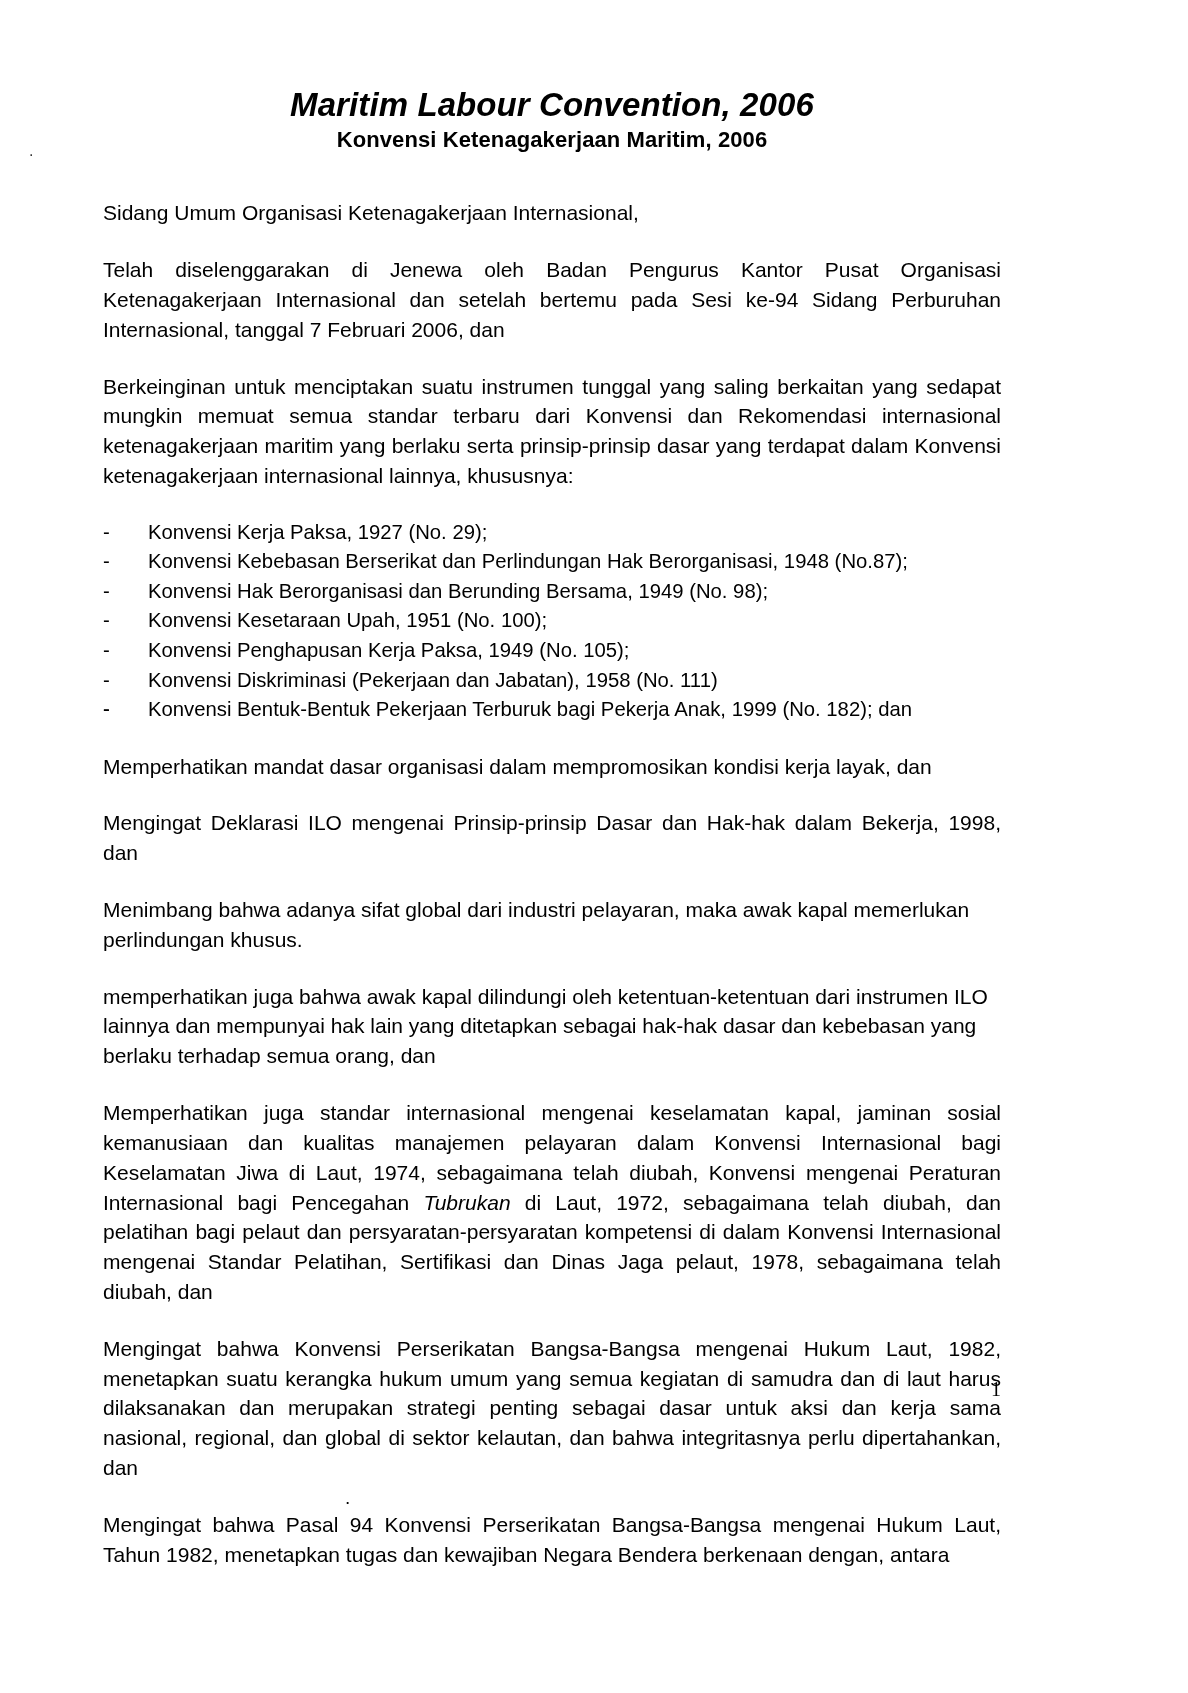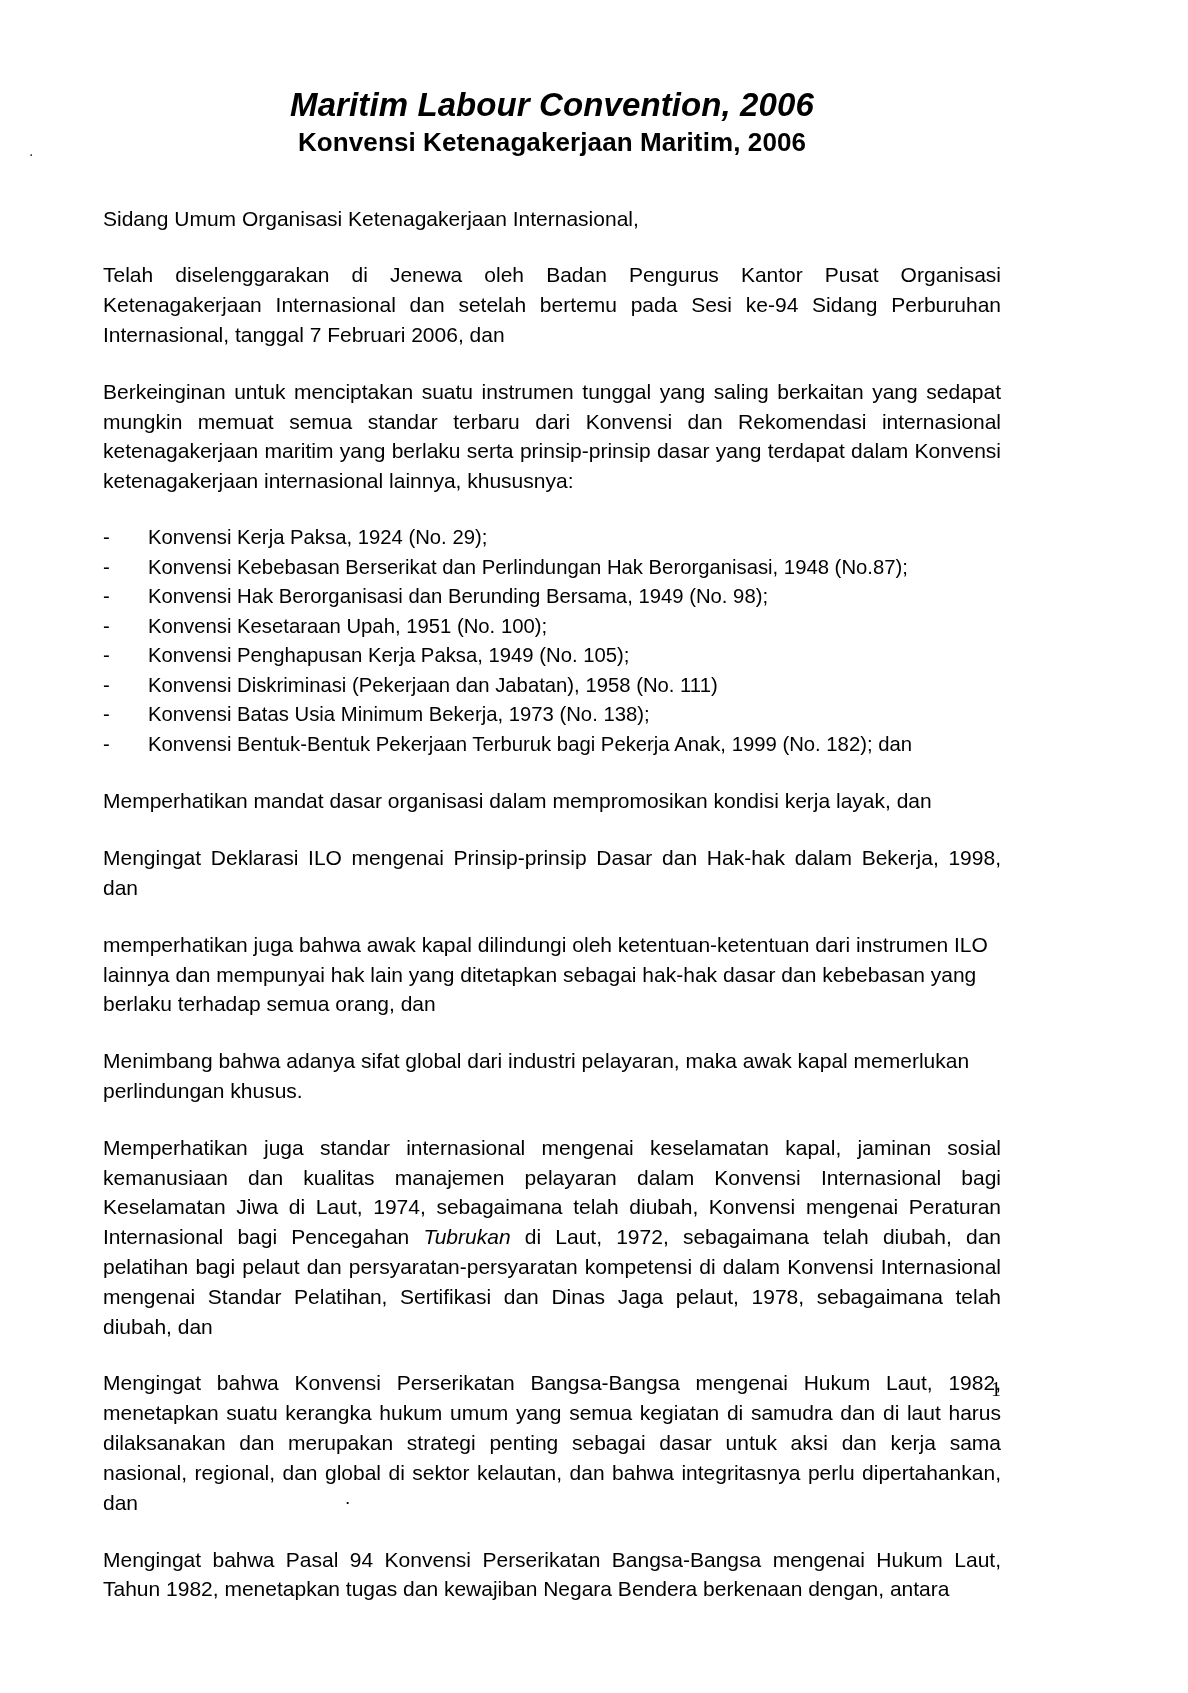--- a/index.html
+++ b/index.html
@@ -28,21 +28,21 @@
     margin: 0 0 44px 0;
   }
   .title-en {
     font-size: 33px;
     font-weight: bold;
     font-style: italic;
     letter-spacing: 0.1px;
     line-height: 1.28;
   }
   .title-id {
-    font-size: 26px;
+    font-size: 22px;
     font-weight: bold;
     letter-spacing: 0.1px;
     line-height: 1.28;
   }
   p.para {
     font-size: 21px;
     line-height: 1.42;
     margin: 0 0 27px 0;
     text-align: justify;
     text-justify: inter-word;
@@ -110,37 +110,37 @@
       <div class="title-id">Konvensi Ketenagakerjaan Maritim, 2006</div>
     </div>
 
     <p class="para left">Sidang Umum Organisasi Ketenagakerjaan Internasional,</p>
 
     <p class="para">Telah diselenggarakan di Jenewa oleh Badan Pengurus Kantor Pusat Organisasi Ketenagakerjaan Internasional dan setelah bertemu pada Sesi ke-94 Sidang Perburuhan Internasional, tanggal 7 Februari 2006, dan</p>
 
     <p class="para">Berkeinginan untuk menciptakan suatu instrumen tunggal yang saling berkaitan yang sedapat mungkin  memuat semua standar terbaru dari Konvensi dan Rekomendasi internasional ketenagakerjaan maritim yang berlaku   serta prinsip-prinsip dasar yang terdapat dalam Konvensi ketenagakerjaan internasional lainnya, khususnya:</p>
 
     <ul class="conv-list">
-      <li><span class="dash">-</span><span>Konvensi Kerja Paksa, 1924 (No. 29);</span></li>
+      <li><span class="dash">-</span><span>Konvensi Kerja Paksa, 1927 (No. 29);</span></li>
       <li><span class="dash">-</span><span>Konvensi Kebebasan Berserikat dan Perlindungan Hak Berorganisasi, 1948 (No.87);</span></li>
       <li><span class="dash">-</span><span>Konvensi Hak Berorganisasi dan Berunding Bersama, 1949 (No. 98);</span></li>
       <li><span class="dash">-</span><span>Konvensi Kesetaraan Upah, 1951 (No. 100);</span></li>
       <li><span class="dash">-</span><span>Konvensi Penghapusan Kerja Paksa, 1949 (No. 105);</span></li>
       <li><span class="dash">-</span><span>Konvensi Diskriminasi (Pekerjaan dan Jabatan), 1958 (No. 111)</span></li>
-      <li><span class="dash">-</span><span>Konvensi Batas Usia Minimum Bekerja, 1973 (No. 138);</span></li>
+      <li><span class="dash">-</span></li>
       <li><span class="dash">-</span><span>Konvensi Bentuk-Bentuk Pekerjaan Terburuk bagi Pekerja Anak, 1999 (No. 182); dan</span></li>
     </ul>
 
     <p class="para left">Memperhatikan mandat dasar organisasi dalam mempromosikan kondisi kerja layak, dan</p>
 
     <p class="para">Mengingat Deklarasi ILO mengenai Prinsip-prinsip Dasar dan Hak-hak dalam Bekerja, 1998, dan</p>
 
+    <p class="para left">Menimbang bahwa adanya sifat global dari industri pelayaran, maka awak kapal  memerlukan perlindungan khusus.</p>
+
     <p class="para left">memperhatikan juga bahwa awak kapal dilindungi oleh ketentuan-ketentuan dari instrumen ILO lainnya dan mempunyai hak lain yang ditetapkan sebagai hak-hak dasar dan kebebasan yang berlaku terhadap semua orang, dan</p>
-
-    <p class="para left">Menimbang bahwa adanya sifat global dari industri pelayaran, maka awak kapal  memerlukan perlindungan khusus.</p>
 
     <p class="para"><span>Memperhatikan juga standar internasional mengenai keselamatan kapal, jaminan sosial kemanusiaan dan kualitas manajemen pelayaran dalam Konvensi Internasional bagi Keselamatan Jiwa di Laut, 1974, sebagaimana telah diubah, Konvensi mengenai Peraturan Internasional bagi Pencegahan </span><span class="ital">Tubrukan</span><span> di Laut, 1972, sebagaimana telah diubah, dan pelatihan bagi pelaut dan persyaratan-persyaratan kompetensi di dalam Konvensi Internasional mengenai Standar Pelatihan, Sertifikasi dan Dinas Jaga pelaut, 1978,  sebagaimana telah diubah, dan</span></p>
 
     <p class="para">Mengingat bahwa Konvensi Perserikatan Bangsa-Bangsa mengenai Hukum Laut, 1982, menetapkan suatu kerangka hukum umum yang semua kegiatan di samudra dan di laut  harus dilaksanakan dan merupakan strategi penting sebagai dasar untuk aksi dan kerja sama nasional, regional, dan global di sektor  kelautan, dan bahwa integritasnya perlu dipertahankan, dan</p>
 
     <p class="para">Mengingat bahwa Pasal 94 Konvensi Perserikatan Bangsa-Bangsa mengenai Hukum  Laut, Tahun 1982,  menetapkan tugas dan kewajiban Negara Bendera berkenaan dengan, antara</p>
 
   </div>
 
   <div class="page-number">1</div>

